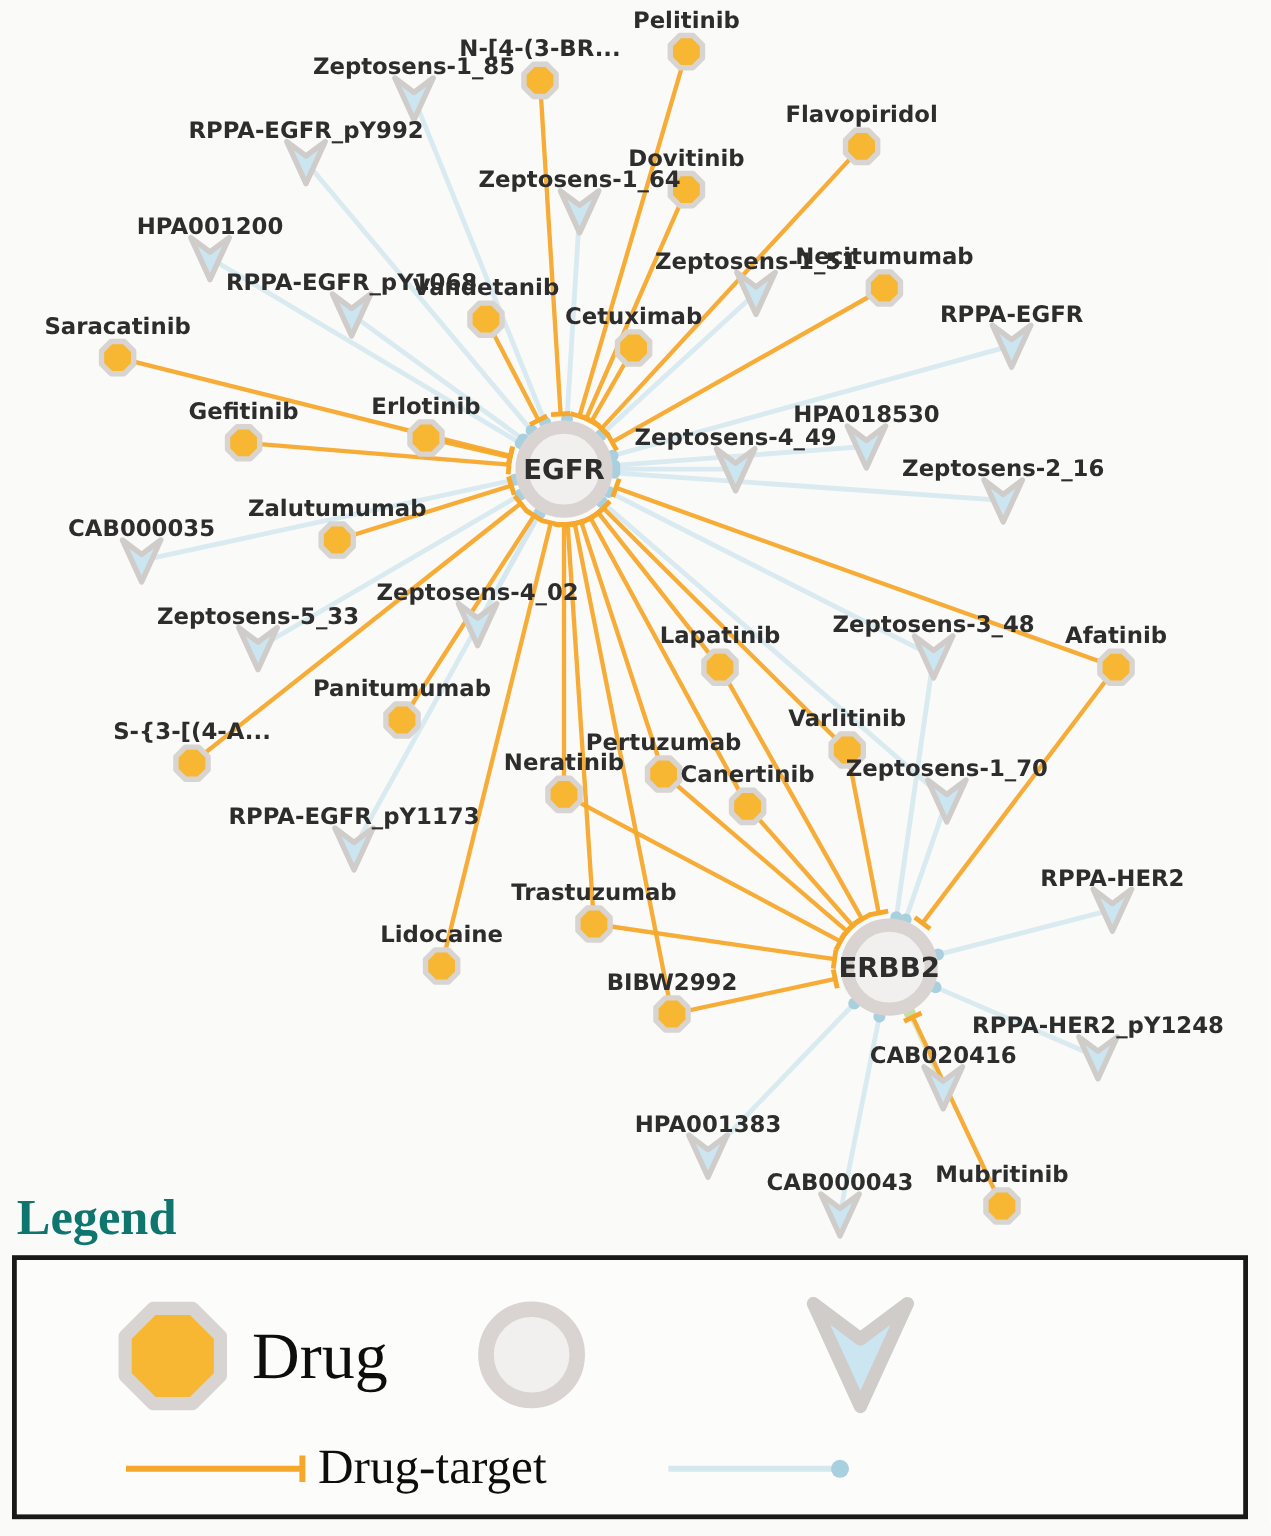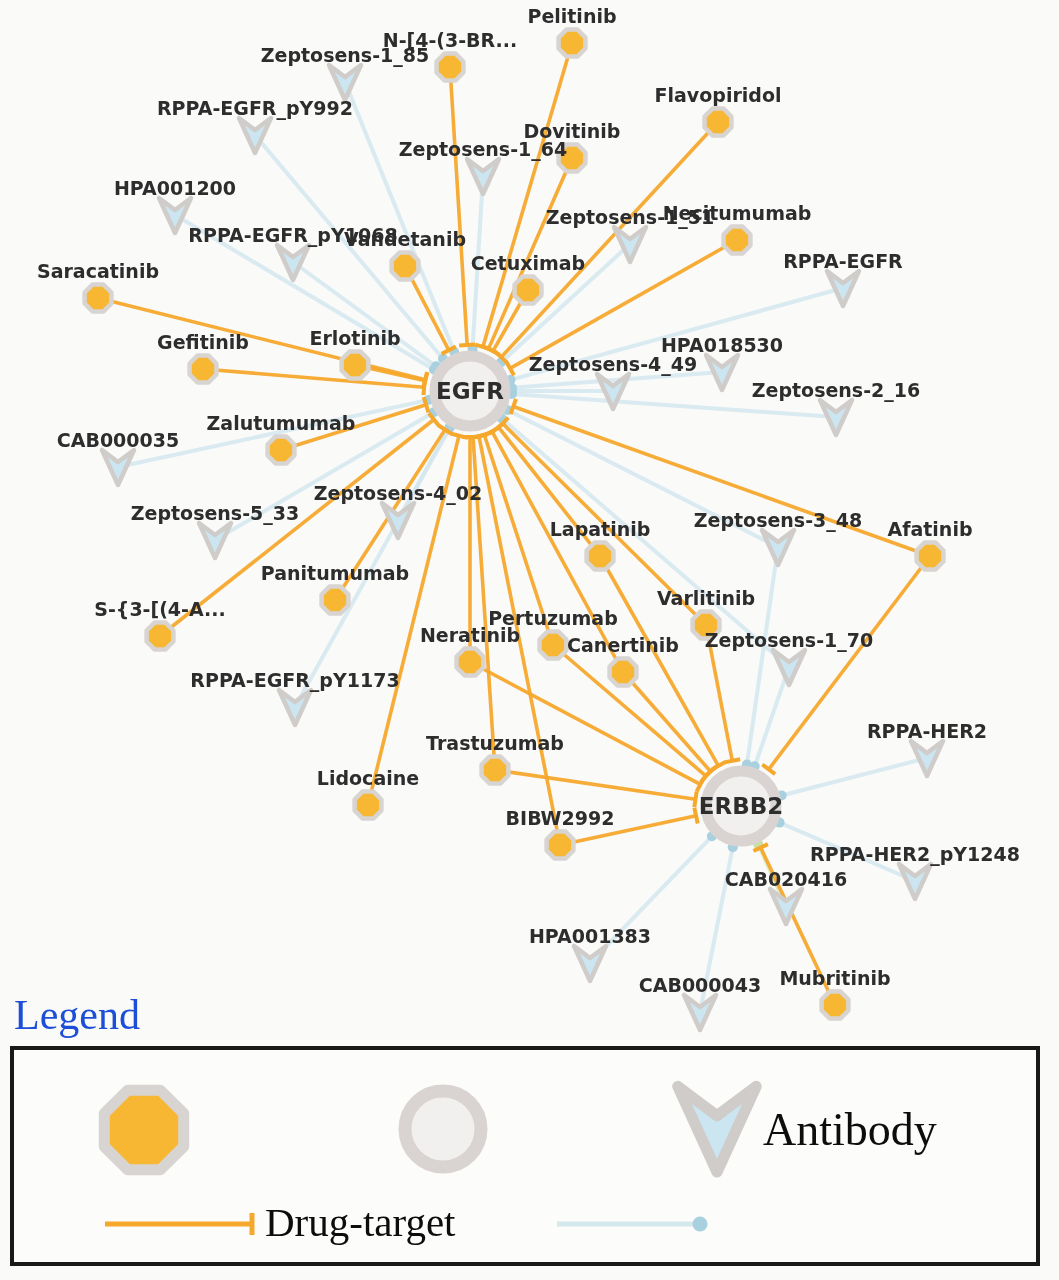--- a/index.html
+++ b/index.html
@@ -1,20 +1,20 @@
 <!DOCTYPE html>
 <html><head>
 <meta charset="utf-8">
 <style>
   html,body{margin:0;padding:0;background:#ffffff;}
   .stage{position:relative;width:1059px;height:1280px;background:#fafaf9;overflow:hidden;
          font-family:"Liberation Serif","DejaVu Serif",serif;}
   #net{position:absolute;left:0;top:0;}
   .net-label{font-family:"DejaVu Sans","Liberation Sans",sans-serif;font-weight:700;}
-  .legend-title{position:absolute;left:14px;top:994px;font-size:42px;font-weight:normal;color:#1d4ed8;line-height:1;}
+  .legend-title{position:absolute;left:14px;top:994px;font-size:42px;font-weight:bold;color:#0f766e;line-height:1;}
   .legend-box{position:absolute;left:10px;top:1046px;width:1022px;height:212px;
               border:4px solid #191919;background:#fcfcfb;}
   .sym{position:absolute;}
   .sym-drug{left:88px;top:1074px;}
   .sym-gene{left:395px;top:1081px;}
   .sym-ab{left:672px;top:1078px;}
   .sym-dedge{left:100px;top:1204px;}
   .sym-aedge{left:552px;top:1204px;}
   .lg-label{position:absolute;color:#0d0d0d;line-height:1;white-space:nowrap;}
   .lg-drug{left:210px;top:1102px;font-size:55px;}
@@ -330,29 +330,29 @@
       </g>
     </svg>
 
   <div class="legend-title">Legend</div>
 
   <div class="legend-box"></div>
 
   <svg class="sym sym-drug" width="112" height="112" viewBox="-56 -56 112 112">
       <polygon points="39.7,16.5 16.5,39.7 -16.5,39.7 -39.7,16.5 -39.7,-16.5 -16.5,-39.7 16.5,-39.7 39.7,-16.5" fill="#F7B733" stroke="#D8D4D1" stroke-width="11" stroke-linejoin="round"></polygon>
     </svg>
+  <div class="lg-label lg-drug">Drug</div>
 
   <svg class="sym sym-gene" width="96" height="96" viewBox="-48 -48 96 96">
       <circle cx="0" cy="0" r="38" fill="#F2F0EE" stroke="#D9D4D1" stroke-width="13"></circle>
     </svg>
 
   <svg class="sym sym-ab" width="90" height="105" viewBox="-45 -50 90 105">
       <path d="M -39.2,-41.650000000000006 L 0,44.1 L 39.2,-41.650000000000006 L 0,-12.25 Z" fill="#CBE5F1" stroke="#CFCCC9" stroke-width="11" stroke-linejoin="round"></path>
     </svg>
-  <div class="lg-label lg-ab">Antibody</div>
 
   <svg class="sym sym-dedge" width="165" height="40" viewBox="0 0 165 40">
       <line x1="5" y1="20" x2="150" y2="20" stroke="#F5A82B" stroke-width="5"></line>
       <line x1="152" y1="9" x2="152" y2="31" stroke="#F5A82B" stroke-width="5"></line>
     </svg>
   <div class="lg-label lg-dedge">Drug-target</div>
 
   <svg class="sym sym-aedge" width="160" height="40" viewBox="0 0 160 40">
       <line x1="5" y1="20" x2="142" y2="20" stroke="#D5E8EE" stroke-width="5"></line>
       <circle cx="148" cy="20" r="7.5" fill="#A9D0DF"></circle>

